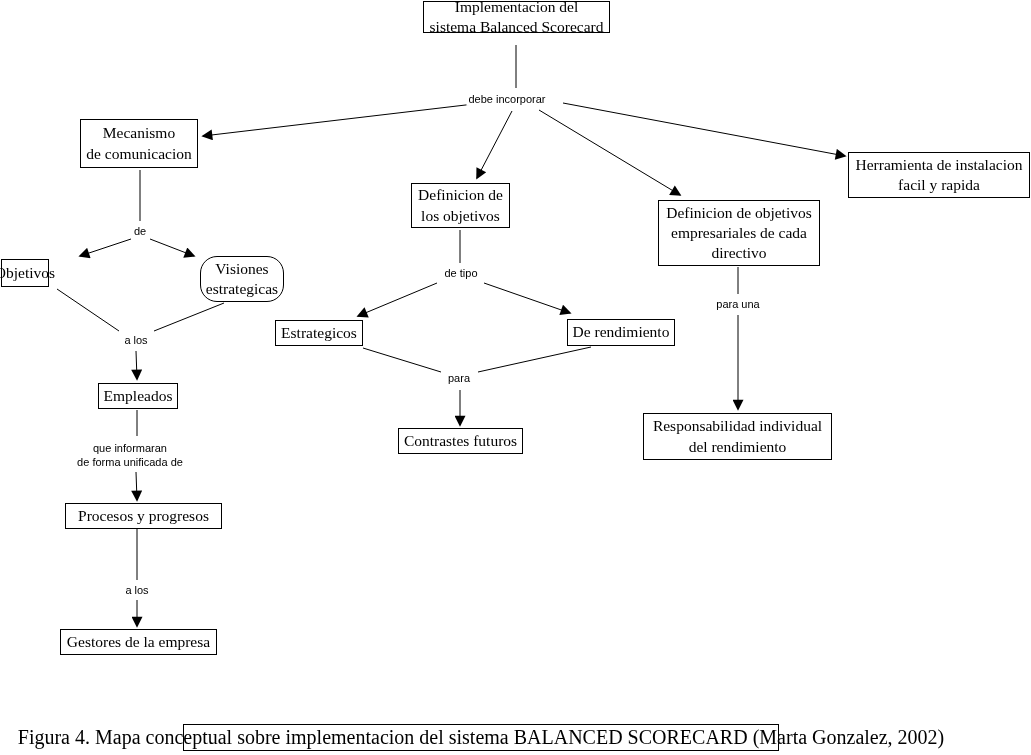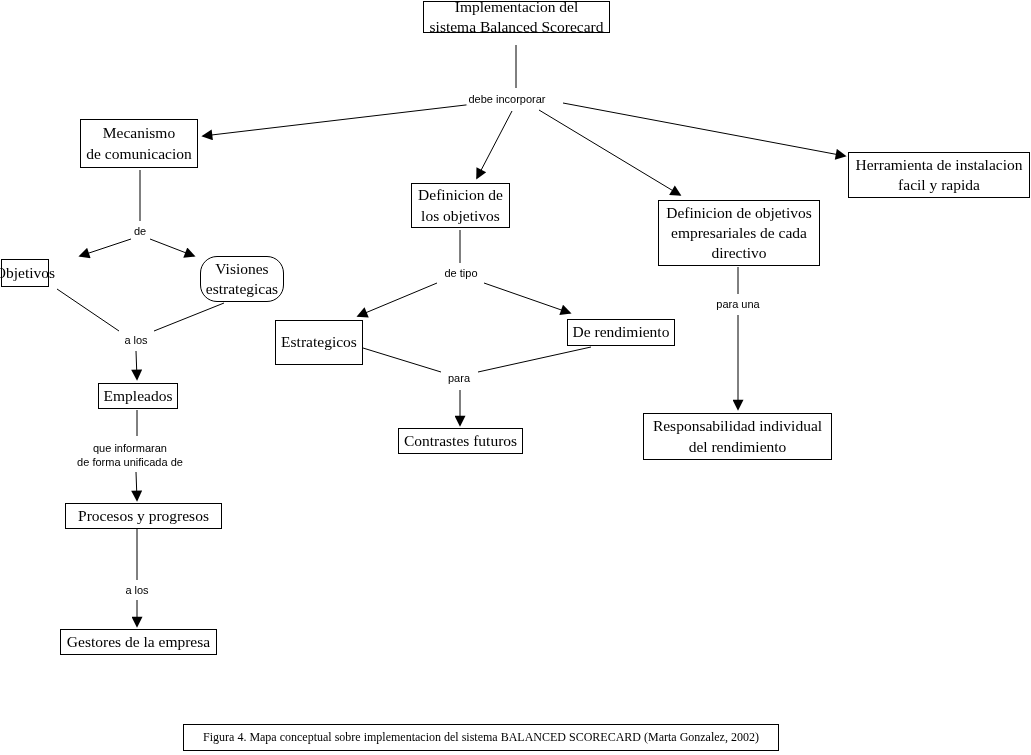--- a/index.html
+++ b/index.html
@@ -55,21 +55,21 @@
     left: 183px;
     top: 724px;
     width: 596px;
     height: 27px;
     border: 1px solid #000000;
     background: #ffffff;
     color: #000000;
     display: flex;
     align-items: center;
     justify-content: center;
-    font-size: 12px;
+    font-size: 20px;
     white-space: pre;
     z-index: 2;
   }
 </style>
 </head>
 <body>
 
 <div id="canvas">
 
   <svg id="edges" width="1031" height="755" viewBox="0 0 1031 755">
@@ -112,21 +112,21 @@
   <div class="node" style="left:80px;  top:119px; width:118px; height:49px;">Mecanismo
 de comunicacion</div>
   <div class="node" style="left:1px;   top:259px; width:48px;  height:28px;">Objetivos</div>
   <div class="node" style="left:200px; top:256px; width:84px;  height:46px;border-radius:17px;">Visiones
 estrategicas</div>
   <div class="node" style="left:98px;  top:383px; width:80px;  height:26px;">Empleados</div>
   <div class="node" style="left:65px;  top:503px; width:157px; height:26px;">Procesos y progresos</div>
   <div class="node" style="left:411px; top:183px; width:99px;  height:45px;">Definicion de
 los objetivos</div>
   <div class="node" style="left:60px;  top:629px; width:157px; height:26px;">Gestores de la empresa</div>
-  <div class="node" style="left:275px; top:320px; width:88px;  height:45px;">Estrategicos</div>
+  <div class="node" style="left:275px; top:320px; width:88px;  height:26px;">Estrategicos</div>
   <div class="node" style="left:567px; top:319px; width:108px; height:27px;">De rendimiento</div>
   <div class="node" style="left:398px; top:428px; width:125px; height:26px;">Contrastes futuros</div>
   <div class="node" style="left:658px; top:200px; width:162px; height:66px;">Definicion de objetivos
 empresariales de cada
 directivo</div>
   <div class="node" style="left:848px; top:152px; width:182px; height:46px;">Herramienta de instalacion
 facil y rapida</div>
   <div class="node" style="left:643px; top:413px; width:189px; height:47px;">Responsabilidad individual
 del rendimiento</div>
 

